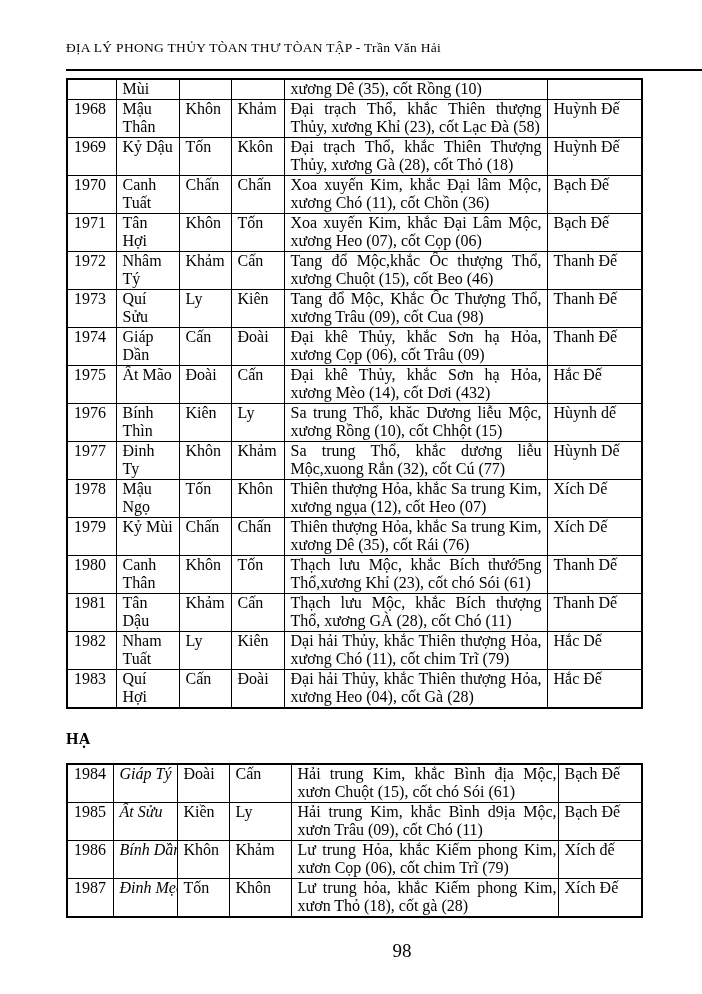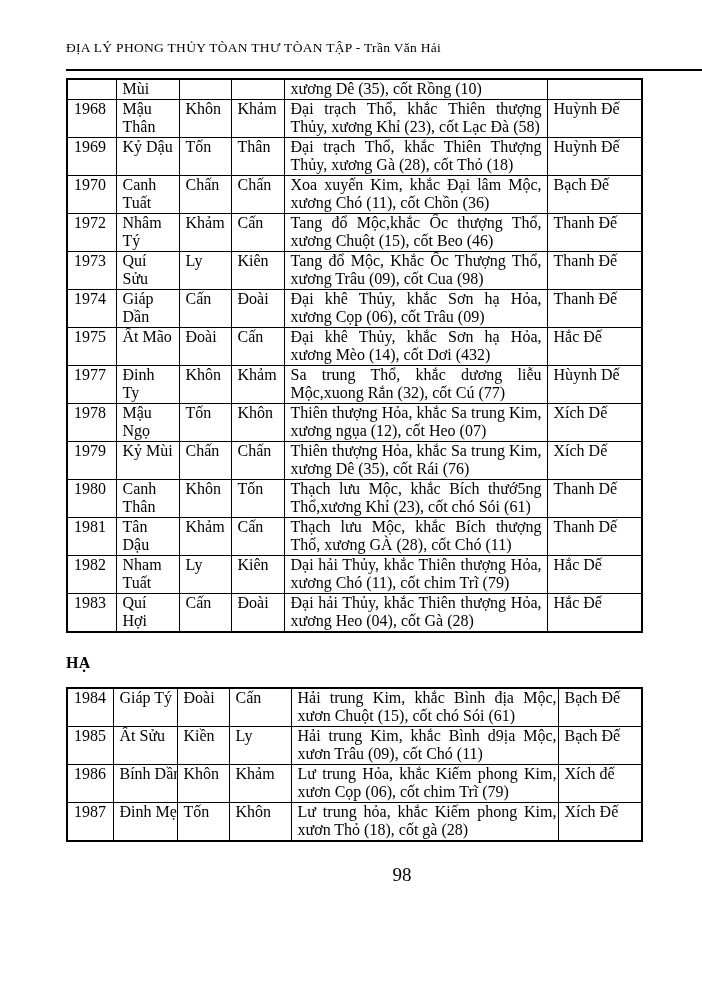--- a/index.html
+++ b/index.html
@@ -18,21 +18,21 @@
     font-size:16px; border:2px solid #000;
   }
   table.book-table td {
     border:1px solid #000; vertical-align:top;
     padding:0 5px 0 6px; line-height:18.5px; height:36px;
     overflow:hidden;
   }
   tr.partial-row td { height:17px; }
   td.c-desc { text-align:justify; }
   td.c-year { padding-left:7px; }
-  table.t-lower td.c-canchi { white-space:nowrap; }
+  table.t-lower td.c-canchi { white-space:nowrap;font-style:italic; }
   table.t-lower td.c-desc   { padding-right:1px; }
 
   .section-heading {
     font-size:16px; font-weight:bold; margin:21px 0 15px 0; letter-spacing:0.3px;
   }
   .t-lower { margin-top:11px; }
   .page-number { text-align:center; font-size:19px; margin-top:22px; }
 
   
   .t-upper col.w-year   { width:49px; }
@@ -80,30 +80,38 @@
           <td class="c-canchi">Mậu Thân</td>
           <td class="c-tri1">Khôn</td>
           <td class="c-tri2">Khảm</td>
           <td class="c-desc">Đại trạch Thổ, khắc Thiên thượng Thủy, xương Khỉ (23), cốt Lạc Đà (58)</td>
           <td class="c-de">Huỳnh Đế</td>
         </tr>
         <tr>
           <td class="c-year">1969</td>
           <td class="c-canchi">Kỷ Dậu</td>
           <td class="c-tri1">Tốn</td>
-          <td class="c-tri2">Thân</td>
+          <td class="c-tri2">Kkôn</td>
           <td class="c-desc">Đại trạch Thổ, khắc Thiên Thượng Thủy, xương Gà (28), cốt Thỏ (18)</td>
           <td class="c-de">Huỳnh Đế</td>
         </tr>
         <tr>
           <td class="c-year">1970</td>
           <td class="c-canchi">Canh Tuất</td>
           <td class="c-tri1">Chấn</td>
           <td class="c-tri2">Chấn</td>
           <td class="c-desc">Xoa xuyến Kim, khắc Đại lâm Mộc, xương Chó (11), cốt Chồn (36)</td>
+          <td class="c-de">Bạch Đế</td>
+        </tr>
+        <tr>
+          <td class="c-year">1971</td>
+          <td class="c-canchi">Tân Hợi</td>
+          <td class="c-tri1">Khôn</td>
+          <td class="c-tri2">Tốn</td>
+          <td class="c-desc">Xoa xuyến Kim, khắc Đại Lâm Mộc, xương Heo (07), cốt Cọp (06)</td>
           <td class="c-de">Bạch Đế</td>
         </tr>
         <tr>
           <td class="c-year">1972</td>
           <td class="c-canchi">Nhâm Tý</td>
           <td class="c-tri1">Khảm</td>
           <td class="c-tri2">Cấn</td>
           <td class="c-desc">Tang đổ Mộc,khắc Ốc thượng Thổ, xương Chuột (15), cốt Beo (46)</td>
           <td class="c-de">Thanh Đế</td>
         </tr>
@@ -123,20 +131,28 @@
           <td class="c-desc">Đại khê Thủy, khắc Sơn hạ Hỏa, xương Cọp (06), cốt Trâu (09)</td>
           <td class="c-de">Thanh Đế</td>
         </tr>
         <tr>
           <td class="c-year">1975</td>
           <td class="c-canchi">Ất Mão</td>
           <td class="c-tri1">Đoài</td>
           <td class="c-tri2">Cấn</td>
           <td class="c-desc">Đại khê Thủy, khắc Sơn hạ Hỏa, xương Mèo (14), cốt Dơi (432)</td>
           <td class="c-de">Hắc Đế</td>
+        </tr>
+        <tr>
+          <td class="c-year">1976</td>
+          <td class="c-canchi">Bính Thìn</td>
+          <td class="c-tri1">Kiên</td>
+          <td class="c-tri2">Ly</td>
+          <td class="c-desc">Sa trung Thổ, khăc Dương liễu Mộc, xương Rồng (10), cốt Chhột (15)</td>
+          <td class="c-de">Hùynh dế</td>
         </tr>
         <tr>
           <td class="c-year">1977</td>
           <td class="c-canchi">Đinh Ty</td>
           <td class="c-tri1">Khôn</td>
           <td class="c-tri2">Khảm</td>
           <td class="c-desc">Sa trung Thổ, khắc dương liễu Mộc,xuong Rắn (32), cốt Cú (77)</td>
           <td class="c-de">Hùynh Dế</td>
         </tr>
         <tr>

